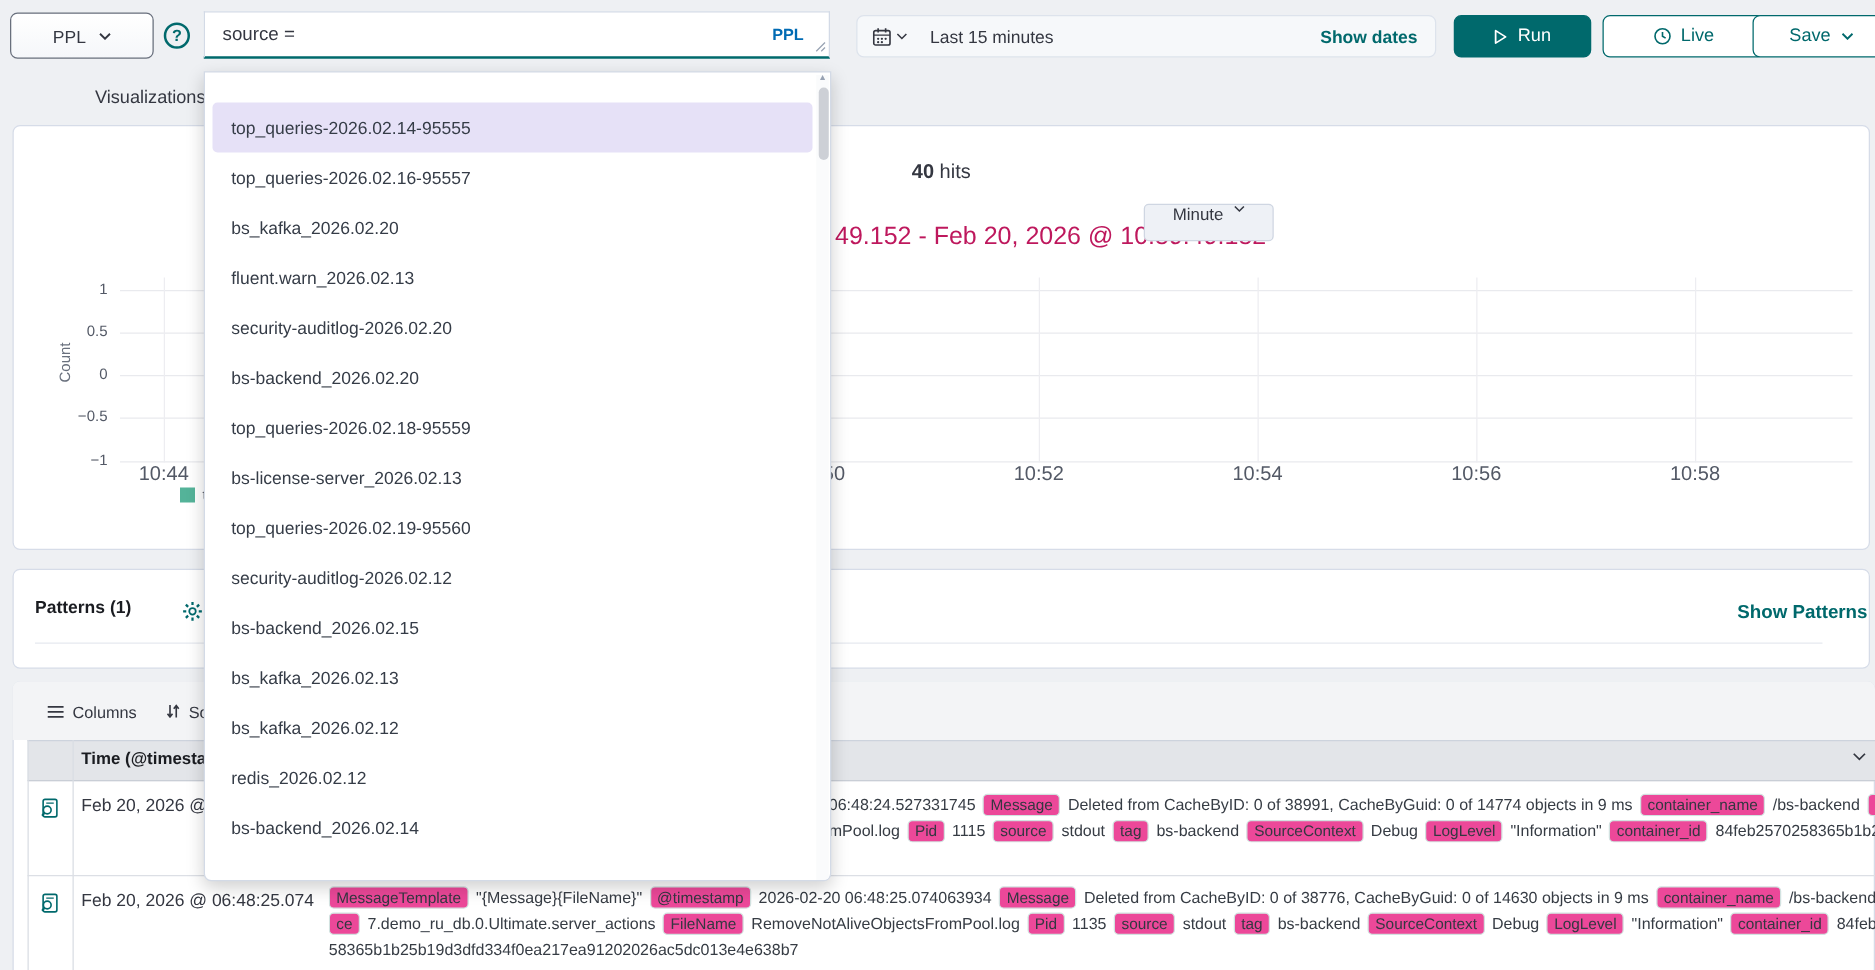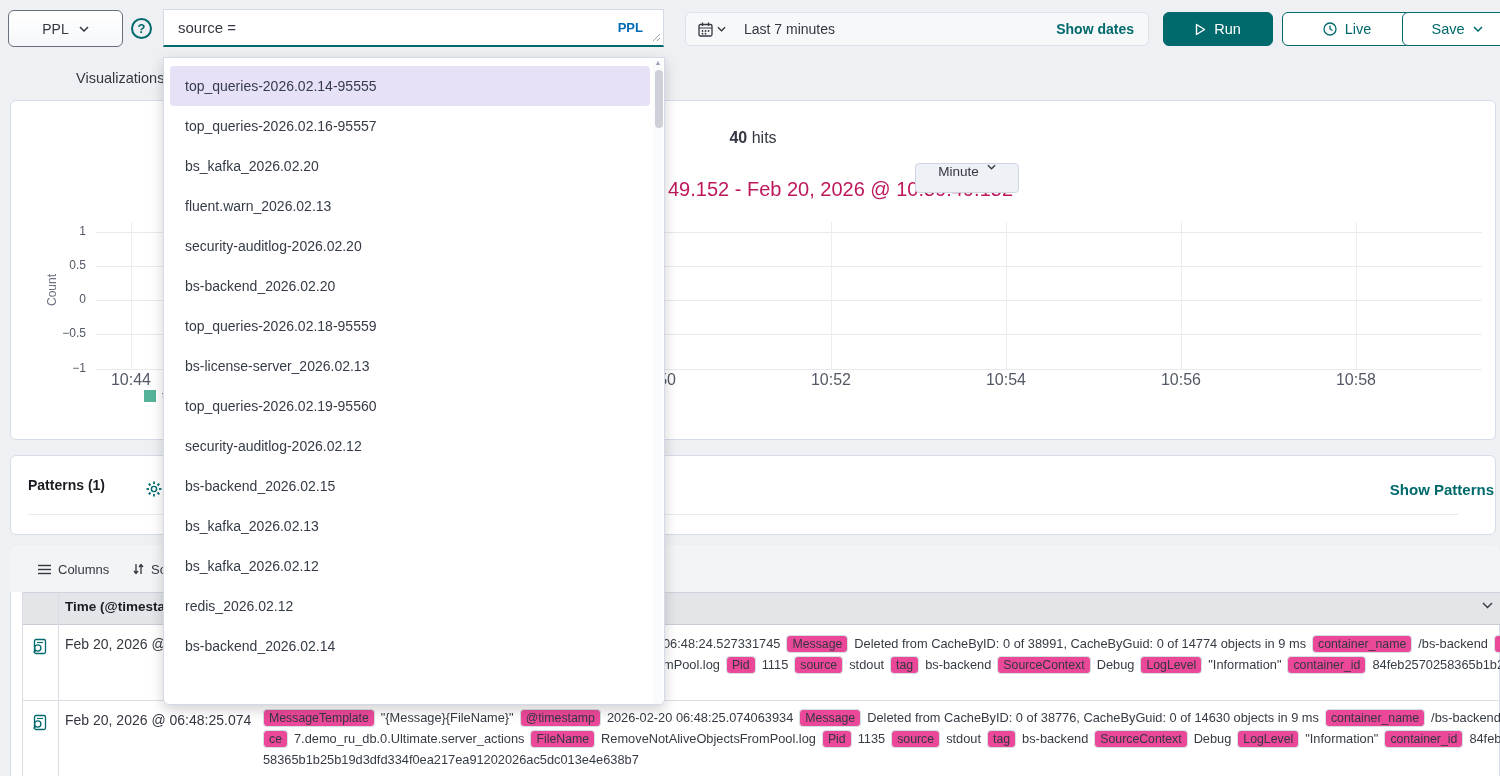--- a/index.html
+++ b/index.html
@@ -124,21 +124,21 @@
         <circle cx="4.5" cy="9" r="0.9" fill="#343741"></circle>
           <circle cx="7.5" cy="9" r="0.9" fill="#343741"></circle>
           <circle cx="10.5" cy="9" r="0.9" fill="#343741"></circle>
         <circle cx="4.5" cy="11.7" r="0.9" fill="#343741"></circle>
           <circle cx="7.5" cy="11.7" r="0.9" fill="#343741"></circle>
       </svg>
       <svg width="9" height="6" viewBox="0 0 10 6">
           <polyline points="1,1 5,5 9,1" fill="none" stroke="#343741" stroke-width="1.4"></polyline>
         </svg>
     </span>
-    <span class="dp-label">Last 7 minutes</span>
+    <span class="dp-label">Last 15 minutes</span>
     <span class="showdates">Show dates</span>
   </div>
 
   <div class="abs btn btn-run">
     <svg width="11" height="13" viewBox="0 0 11 13">
         <path d="M1.5 1.5 L9.5 6.5 L1.5 11.5 Z" fill="none" stroke="#fff" stroke-width="1.4" stroke-linejoin="round"></path>
       </svg>
     <span>Run</span>
   </div>
   <div class="abs btn btn-live">
@@ -270,21 +270,21 @@
           <line x1="4.6" y1="12.4" x2="2.6" y2="14.6" stroke="#00696C" stroke-width="1.5"></line>
         </svg>
       </div>
       <div class="abs time-cell" style="left: 65px; top: 712px;">Feb 20, 2026 @ 06:48:25.074</div>
       <div class="log-line" style="left: 263px; top: 708px; width: 1237px;"><span class="badge">MessageTemplate</span><span class="tkn">"{Message}{FileName}"</span><span class="badge">@timestamp</span><span class="tkn">2026-02-20 06:48:25.074063934</span><span class="badge">Message</span><span class="tkn">Deleted from CacheByID: 0 of 38776, CacheByGuid: 0 of 14630 objects in 9 ms</span><span class="badge">container_name</span><span class="tkn">/bs-backend</span></div>
       <div class="log-line" style="left: 263px; top: 729px; width: 1237px;"><span class="badge">ce</span><span class="tkn">7.demo_ru_db.0.Ultimate.server_actions</span><span class="badge">FileName</span><span class="tkn">RemoveNotAliveObjectsFromPool.log</span><span class="badge">Pid</span><span class="tkn">1135</span><span class="badge">source</span><span class="tkn">stdout</span><span class="badge">tag</span><span class="tkn">bs-backend</span><span class="badge">SourceContext</span><span class="tkn">Debug</span><span class="badge">LogLevel</span><span class="tkn">"Information"</span><span class="badge">container_id</span><span class="tkn">84feb25702</span></div>
       <div class="log-line" style="left: 263px; top: 750px; width: 1237px;"><span class="tkn">58365b1b25b19d3dfd334f0ea217ea91202026ac5dc013e4e638b7</span></div>
     </div>
 
   <div class="abs dropdown">
-    <div id="dd-list" style="padding-top:8px;">
+    <div id="dd-list" style="padding-top:24px;">
         <div class="dd-item hl">top_queries-2026.02.14-95555</div>
         <div class="dd-item">top_queries-2026.02.16-95557</div>
         <div class="dd-item">bs_kafka_2026.02.20</div>
         <div class="dd-item">fluent.warn_2026.02.13</div>
         <div class="dd-item">security-auditlog-2026.02.20</div>
         <div class="dd-item">bs-backend_2026.02.20</div>
         <div class="dd-item">top_queries-2026.02.18-95559</div>
         <div class="dd-item">bs-license-server_2026.02.13</div>
         <div class="dd-item">top_queries-2026.02.19-95560</div>
         <div class="dd-item">security-auditlog-2026.02.12</div>

